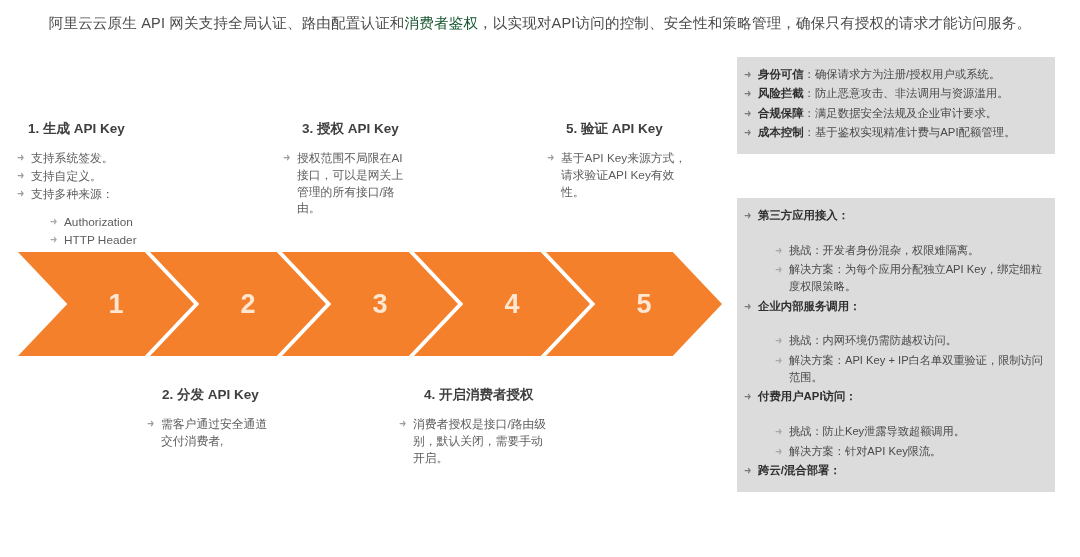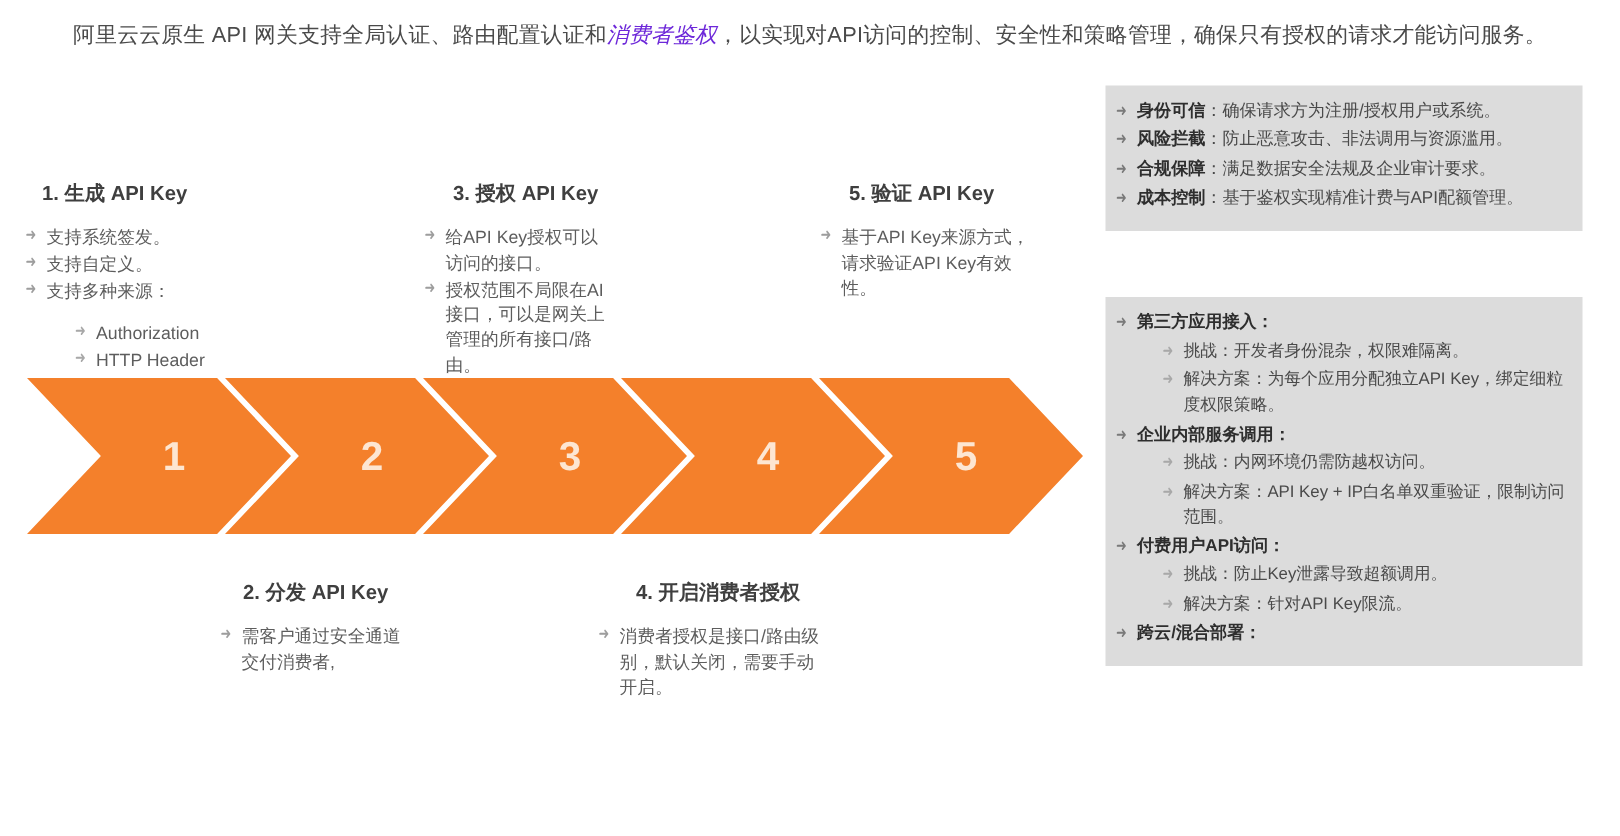--- a/index.html
+++ b/index.html
@@ -11,21 +11,21 @@
   }
   #page { position: relative; width: 1080px; height: 557px; background:#fff; }
 
   
   .header-line {
     position: absolute; left: 0; top: 14px; width: 1080px;
     text-align: center;
     font-size: 14.5px; color: #4a4a4a; letter-spacing: .2px;
     white-space: nowrap;
   }
-  .header-line .hl { color: #6d28d9; font-style: italic; }
+  .header-line .hl { color: #14532d; }
 
   
   .flow { position: absolute; left: 0; top: 0; width: 730px; height: 557px; }
 
   .step-title {
     position: absolute;
     font-size: 13.5px; font-weight: bold; color: #3f3f3f;
     white-space: nowrap;
   }
   .step-body { position: absolute; font-size: 11.8px; color: #5d5d5d; line-height: 1.42; }
@@ -64,21 +64,21 @@
     letter-spacing: .3px;
   }
   .panel-body {
     background: #dcdcdc; padding: 9px 10px 10px 6px;
     font-size: 11.4px; color: #3f3f3f; line-height: 1.48;
   }
   .panel-body ul.bl > li { margin-bottom: 2.5px; }
   .panel-body ul.bl > li::before { color: #7a7a7a; }
   .panel-body .k { font-weight: bold; color: #2e2e2e; }
   .panel-body .sub { font-weight: normal; color: #4a4a4a; }
-  .panel-body ul.bl ul.bl { margin-left: 16px; margin-top: 2px; }
+  .panel-body ul.bl ul.bl { margin-left: 16px; margin-top: 18px; }
   .panel-body ul.bl ul.bl > li { margin-bottom: 3px; font-size: 11.2px; color:#4a4a4a; }
 
   #panel-core { top: 57px; }
   #panel-scen { top: 198px; }
 </style>
 </head>
 <body>
 
 <div id="page">
 
@@ -99,21 +99,20 @@
             <li><span>HTTP Header</span></li>
             <li><span>Query参数</span></li>
           </ul>
         </li>
       </ul>
     </div>
 
     <div class="step-title" style="left:302px; top:120px;">3. 授权 API Key</div>
     <div class="step-body" style="left:282px; top:150px; width:128px;">
       <ul class="bl">
-        <li><span>给API Key授权可以访问的接口。</span></li>
         <li><span>授权范围不局限在AI接口，可以是网关上管理的所有接口/路由。</span></li>
       </ul>
     </div>
 
     <div class="step-title" style="left:566px; top:120px;">5. 验证 API Key</div>
     <div class="step-body" style="left:546px; top:150px; width:150px;">
       <ul class="bl">
         <li><span>基于API Key来源方式，请求验证API Key有效性。</span></li>
       </ul>
     </div>

